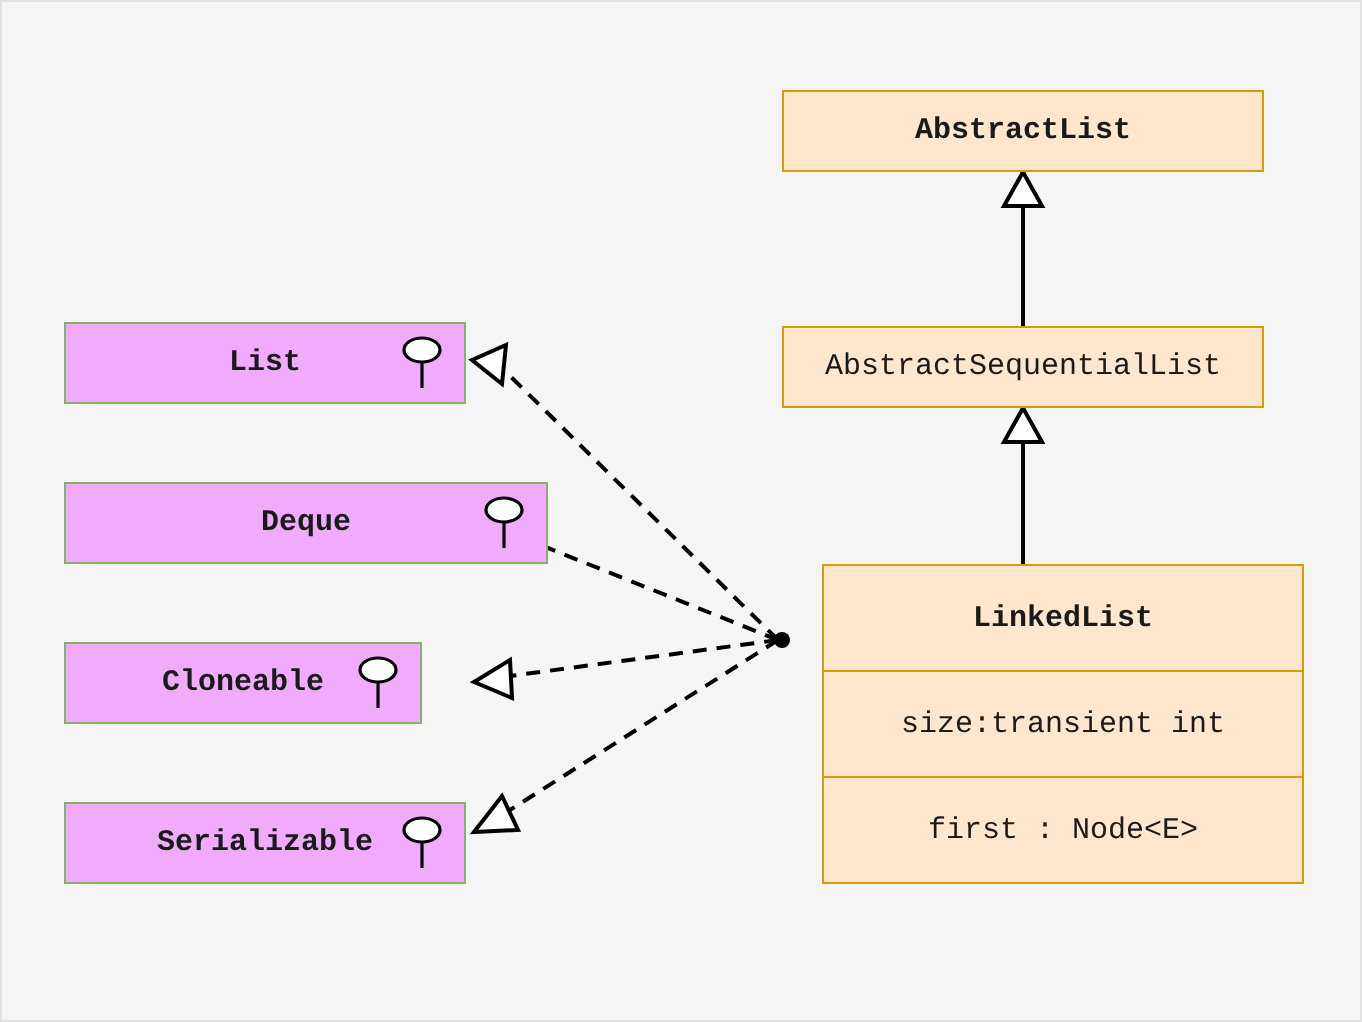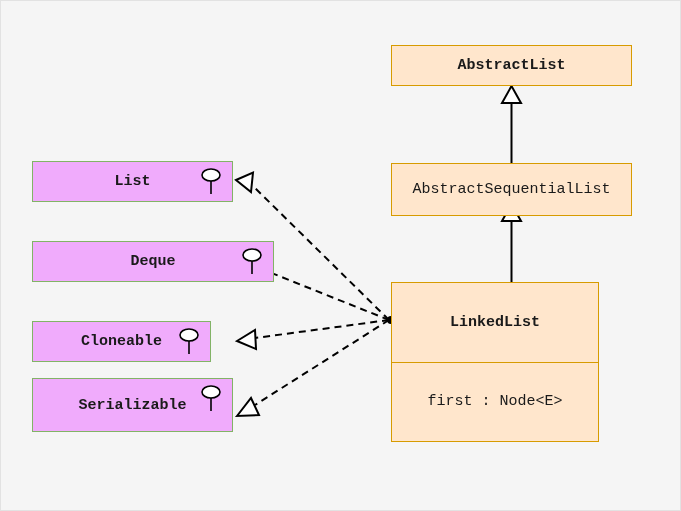--- a/index.html
+++ b/index.html
@@ -115,26 +115,27 @@
     <g>
       <line x1="388" y1="319" x2="254" y2="404" stroke="#000000" stroke-width="2" stroke-dasharray="7 5"></line>
       <polygon points="236,415 250,397 258,414" fill="#ffffff" stroke="#000000" stroke-width="2" stroke-linejoin="miter"></polygon>
     </g>
   </svg>
 
   <div class="cls" style="left:390px; top:44px; width:241px; height:41px;">
     <div class="row title">AbstractList</div>
   </div>
 
-  <div class="cls" style="left:390px; top:162px; width:241px; height:53px;">
+  <div class="cls" style="left:390px; top:162px; width:241px; height:41px;">
     <div class="row">AbstractSequentialList</div>
   </div>
 
-  <div class="cls" style="left:390px; top:281px; width:208px; height:160px;">
+  <div class="cls" style="left:410px; top:281px; width:241px; height:160px;">
     <div class="row title">LinkedList</div>
+    <div class="row">size:transient int</div>
     <div class="row">first : Node&lt;E&gt;</div>
   </div>
 
   <div class="iface" style="left:31px; top:160px; width:201px; height:41px;">
     <span class="iface-label">List</span>
     <svg class="lollipop" viewBox="0 0 22 30">
       <ellipse cx="11" cy="8" rx="9" ry="6" fill="#ffffff" stroke="#000000" stroke-width="1.6"></ellipse>
       <line x1="11" y1="14" x2="11" y2="27" stroke="#000000" stroke-width="1.6"></line>
     </svg>
   </div>
@@ -148,21 +149,21 @@
   </div>
 
   <div class="iface" style="left:31px; top:320px; width:179px; height:41px;">
     <span class="iface-label">Cloneable</span>
     <svg class="lollipop" viewBox="0 0 22 30">
       <ellipse cx="11" cy="8" rx="9" ry="6" fill="#ffffff" stroke="#000000" stroke-width="1.6"></ellipse>
       <line x1="11" y1="14" x2="11" y2="27" stroke="#000000" stroke-width="1.6"></line>
     </svg>
   </div>
 
-  <div class="iface" style="left:31px; top:377px; width:201px; height:54px;">
+  <div class="iface" style="left:31px; top:400px; width:201px; height:41px;">
     <span class="iface-label">Serializable</span>
     <svg class="lollipop" viewBox="0 0 22 30">
       <ellipse cx="11" cy="8" rx="9" ry="6" fill="#ffffff" stroke="#000000" stroke-width="1.6"></ellipse>
       <line x1="11" y1="14" x2="11" y2="27" stroke="#000000" stroke-width="1.6"></line>
     </svg>
   </div>
 
 </div>
 
 </body></html>

